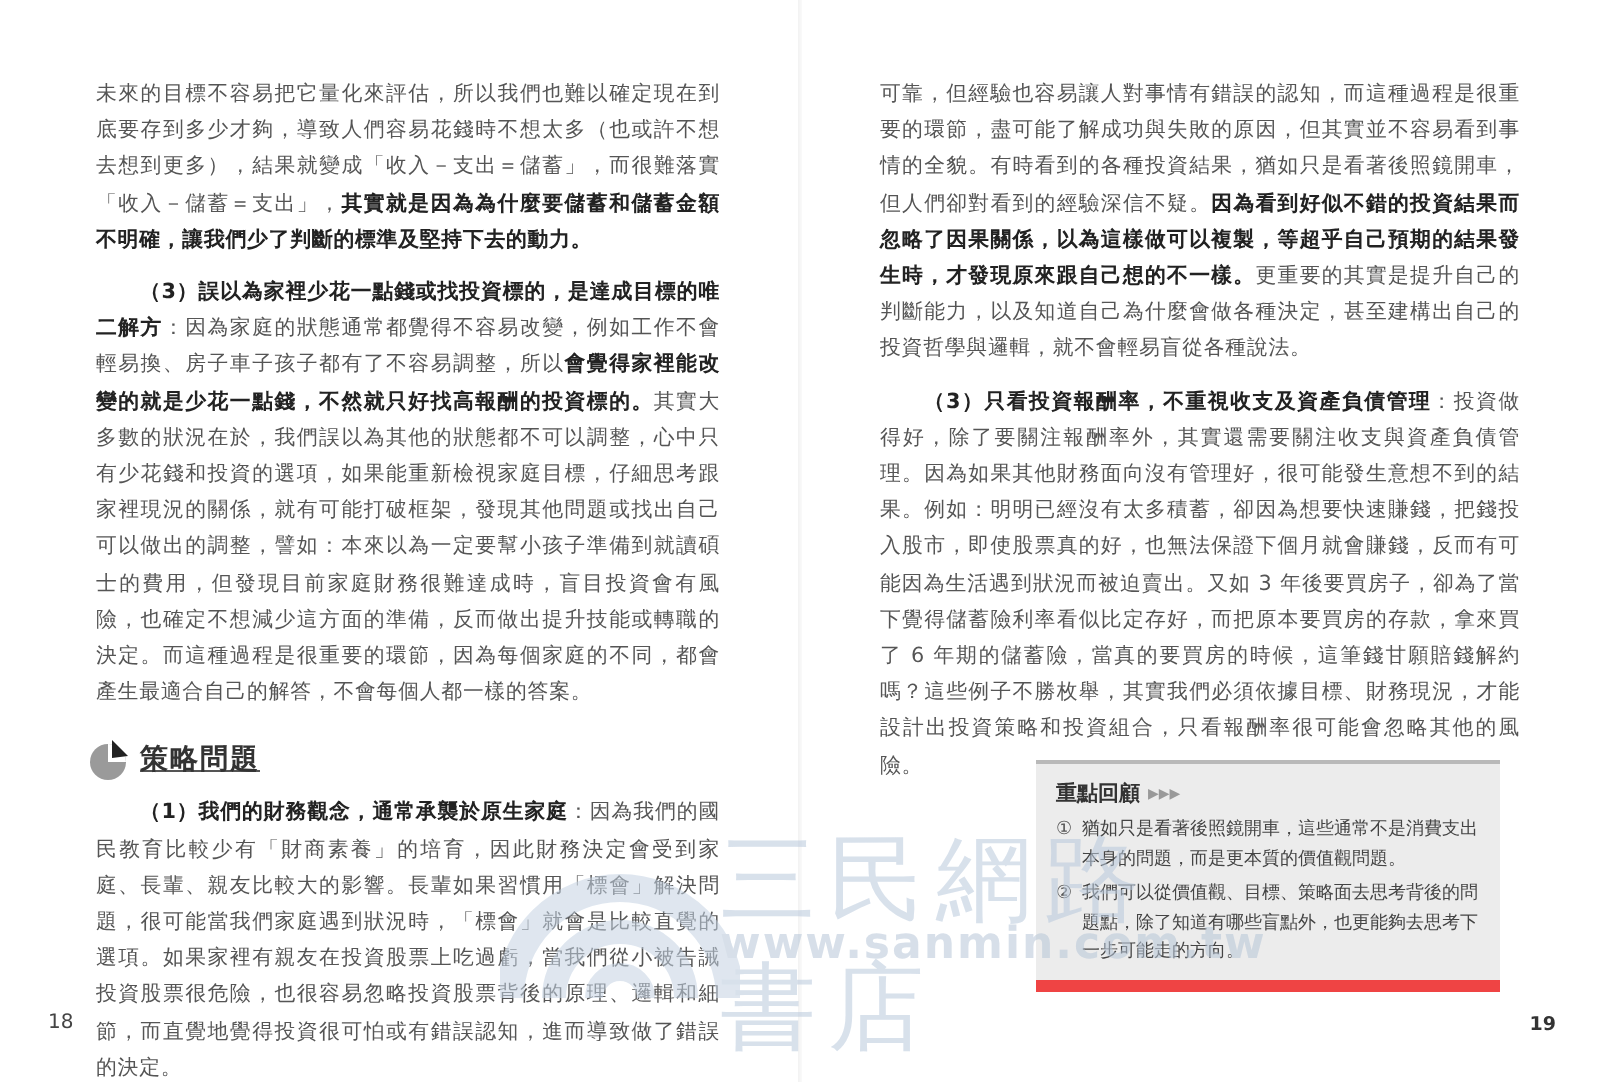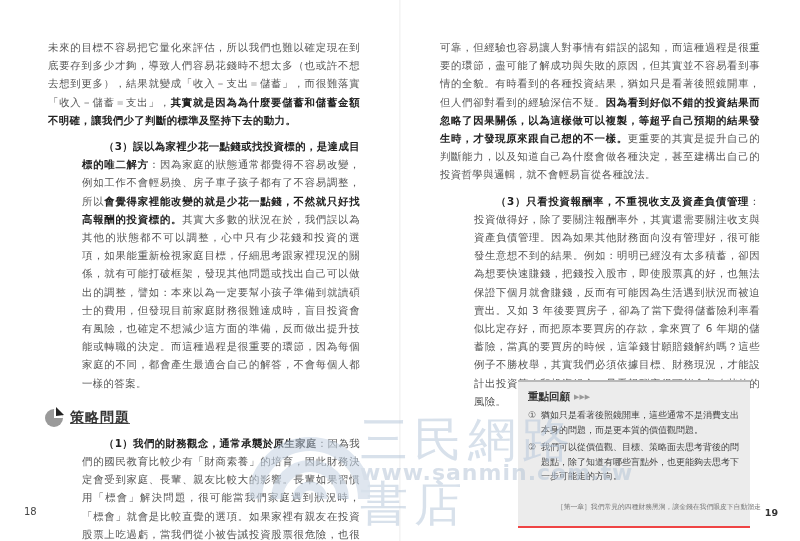--- a/index.html
+++ b/index.html
@@ -6,28 +6,28 @@
   body { width:800px; height:541px; background:#ffffff; position:relative; overflow:hidden;
          font-family:"DejaVu Sans", "Liberation Sans", sans-serif; color:#555; }
   .page { position:absolute; top:0; height:541px; }
   .page.left { left:0; width:400px; }
   .page.right { left:400px; width:400px; }
   .gutter { position:absolute; left:399px; top:0; width:2px; height:541px; background:linear-gradient(90deg,#f2f2f2,#fafafa); }
   .col { position:absolute; font-size:10.4px; line-height:18.2px; letter-spacing:0.4px; text-align:justify; }
   .left .col { left:48px; top:38px; width:312px; }
   .right .col { left:40px; top:38px; width:320px; }
   p { margin:0; }
-  p.indent { text-indent:2.1em;margin-left:34px; }
+  p.indent { text-indent:2.1em; }
   p.gap { margin-top:8px; }
   b { color:#222; font-weight:bold; }
   .section-head { display:flex; align-items:center; margin:14px 0 6px -4px;text-decoration:underline; }
   .section-head .title { font-size:14px; font-weight:bold; color:#333; letter-spacing:1px; margin-left:4px; }
   .pie-icon { width:22px; height:22px; }
-  .review-box { position:absolute; left:118px; top:380px; width:232px; height:148px;
-                background:#ececec; border-top:2px solid #b9b9b9; border-bottom:2px solid #ef4444; padding:8px 10px 0 10px; box-sizing:border-box; }
+  .review-box { position:absolute; left:118px; top:380px; width:232px; height:116px;
+                background:#ececec; border-top:2px solid #b9b9b9; border-bottom:6px solid #ef4444; padding:8px 10px 0 10px; box-sizing:border-box; }
   .review-box .rtitle { font-size:10.5px; font-weight:bold; color:#333; display:flex; align-items:center; margin-bottom:4px; }
   .review-box .arrows { font-size:7px; color:#999; margin-left:4px; letter-spacing:0px; }
   .review-box .item { display:flex; font-size:9px; line-height:14.5px; color:#444; margin-bottom:3px; }
   .review-box .num { flex:0 0 13px; color:#555; }
   .pagenum { position:absolute; bottom:24px; font-size:10px; color:#444;margin-top:12px; }
   .left .pagenum { left:24px; }
   .footer-right { position:absolute; right:22px; bottom:23px; display:flex; align-items:center; font-size:6.8px; color:#777; }
   .footer-right .num { font-size:9.5px; font-weight:bold; color:#333; margin-left:4px;margin-top:11px; }
   .watermark { position:absolute; left:250px; top:388px; width:330px; height:120px; pointer-events:none; opacity:0.55; }
   .watermark .wm-cn { position:absolute; left:110px; top:20px; font-family:"DejaVu Serif", serif; font-size:48px; color:#b9c9dc; letter-spacing:6px; }
@@ -74,21 +74,20 @@
     <div class="item">
       <span class="num">①</span>
       <span>猶如只是看著後照鏡開車，這些通常不是消費支出本身的問題，而是更本質的價值觀問題。</span>
     </div>
     <div class="item">
       <span class="num">②</span>
       <span>我們可以從價值觀、目標、策略面去思考背後的問題點，除了知道有哪些盲點外，也更能夠去思考下一步可能走的方向。</span>
     </div>
   </div>
   <div class="footer-right">
-    <span>［第一章］我們常見的四種財務黑洞，讓金錢在我們眼皮下自動溜走</span>
     <span class="num">19</span>
   </div>
 </div>
 
 <div class="watermark">
   <svg width="120" height="110" viewBox="0 0 120 110" style="position:absolute;left:0;top:6px;">
     <path d="M5 105 A55 55 0 0 1 115 105" fill="none" stroke="#c5d3e3" stroke-width="14"></path>
     <path d="M27 105 A33 33 0 0 1 93 105" fill="none" stroke="#c5d3e3" stroke-width="12"></path>
     <path d="M47 105 A13 13 0 0 1 73 105" fill="none" stroke="#c5d3e3" stroke-width="9"></path>
   </svg>

